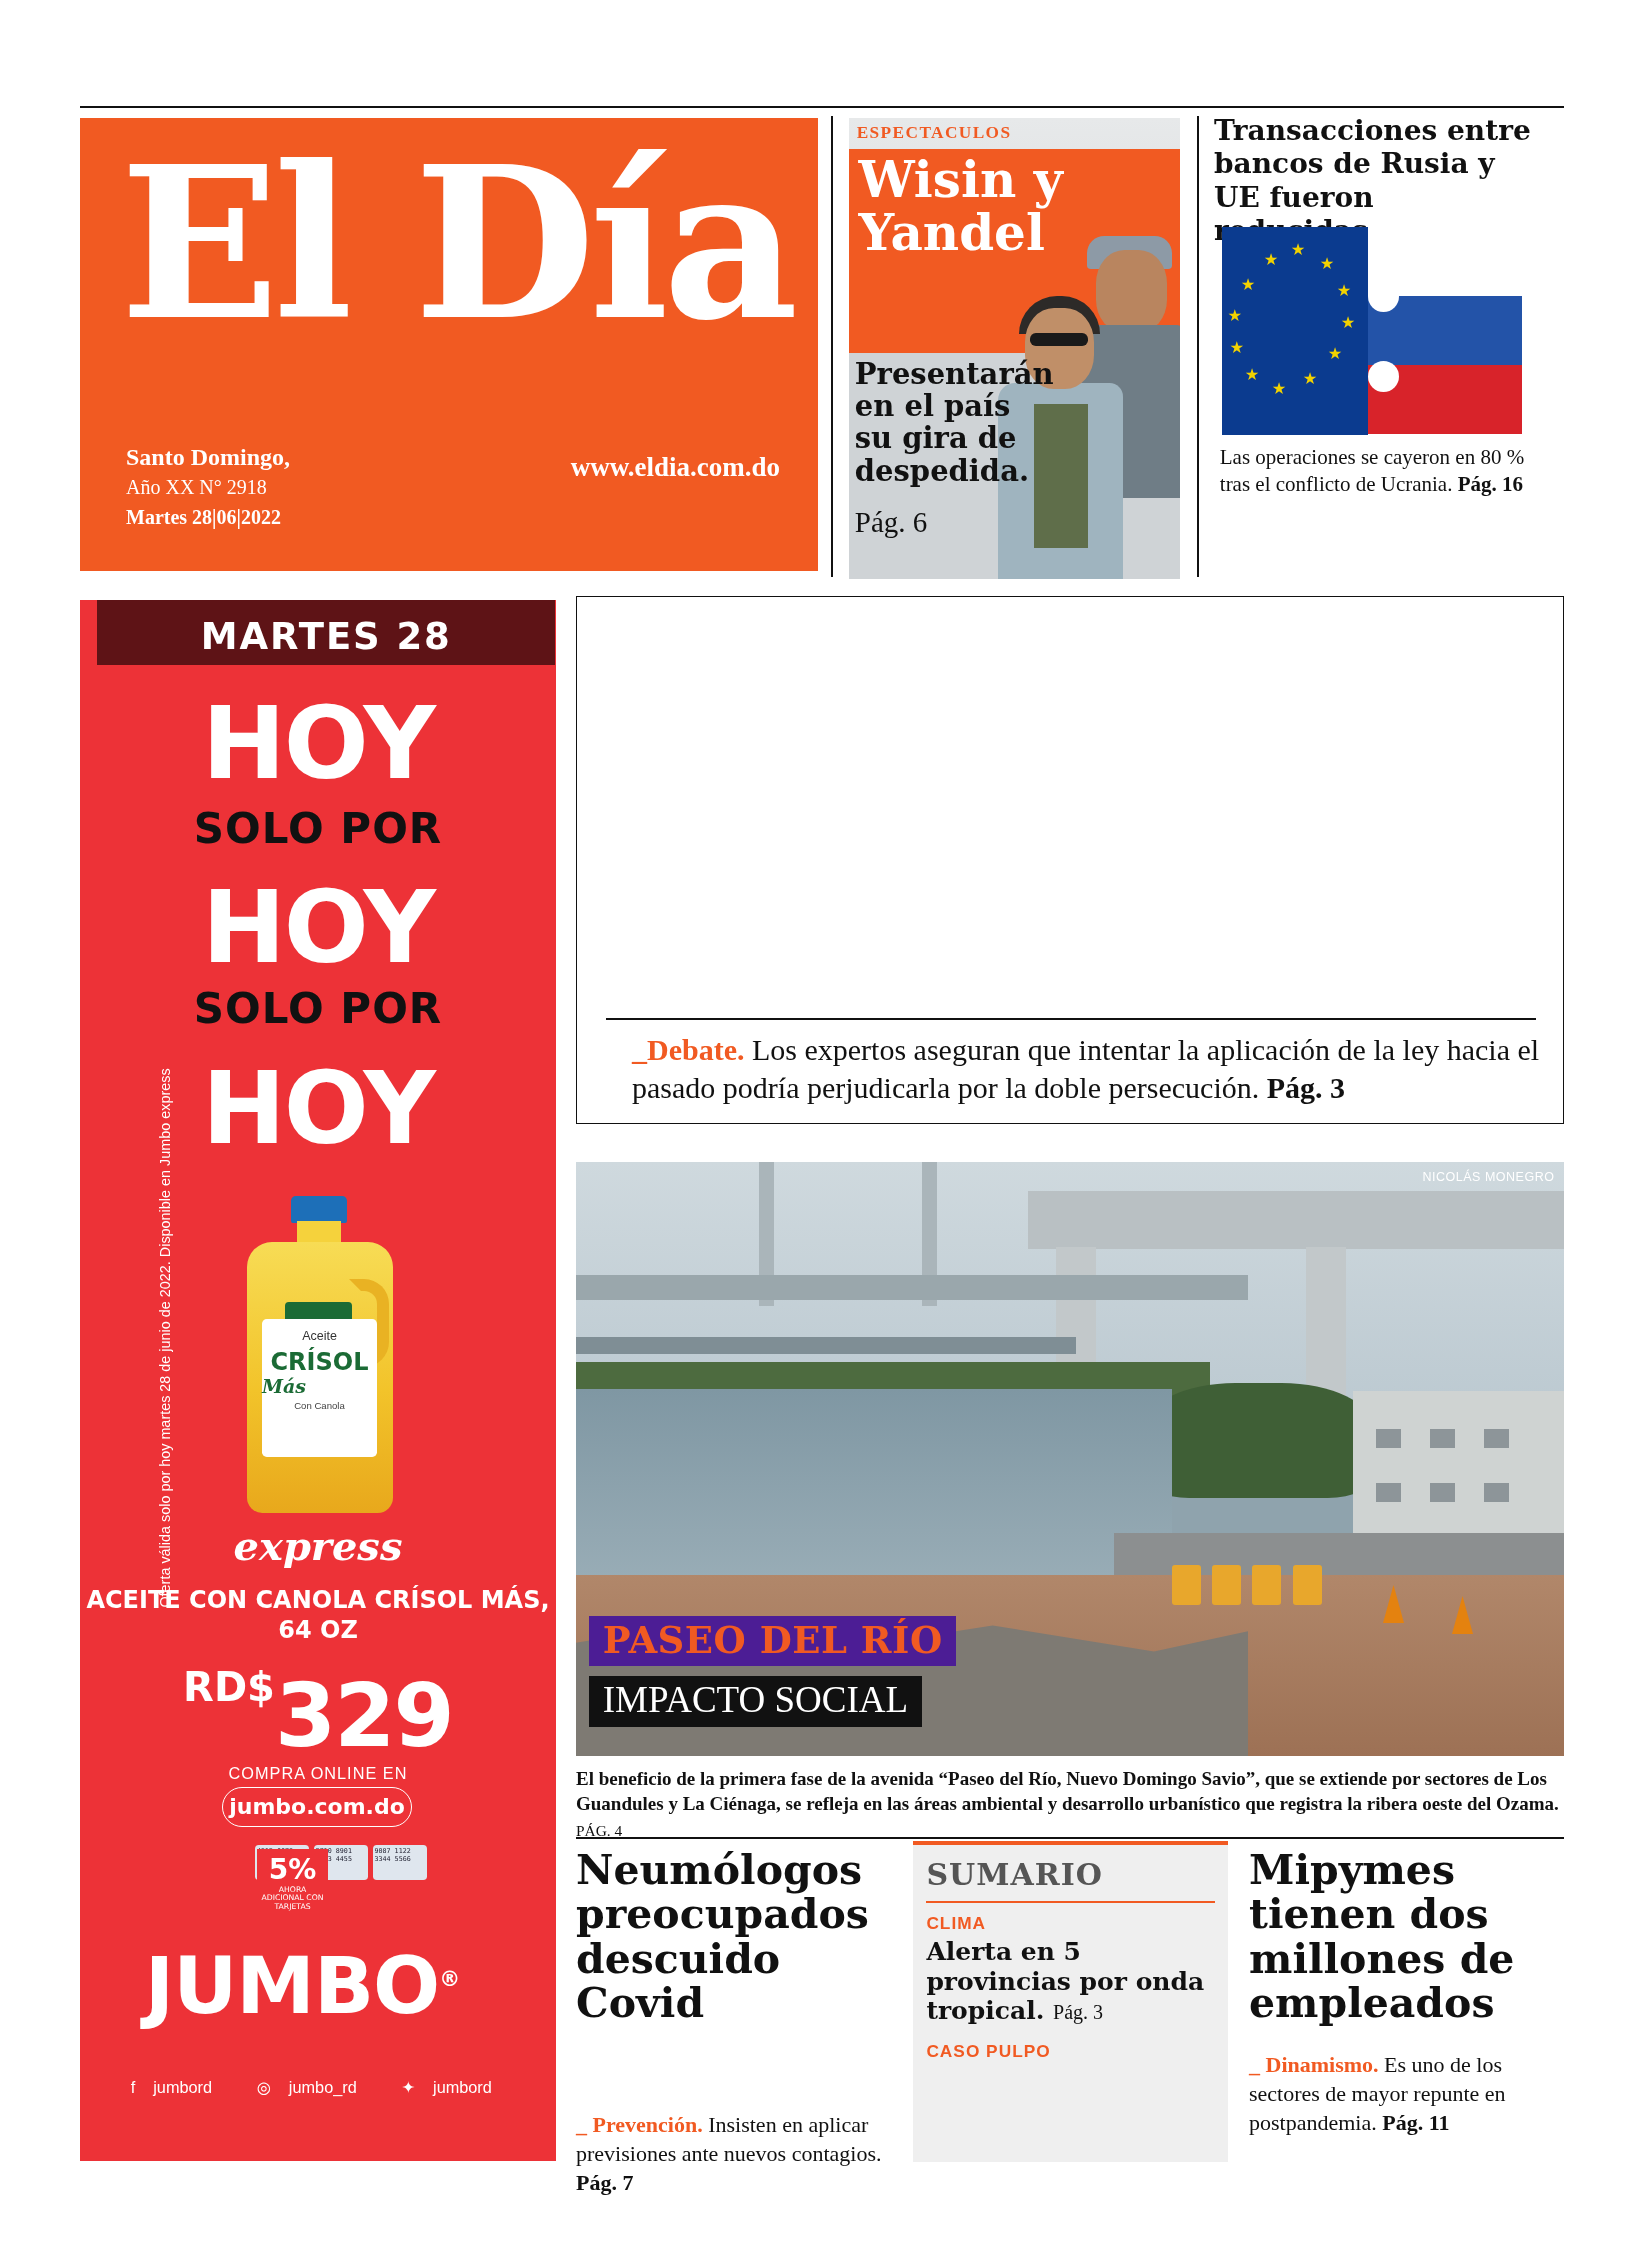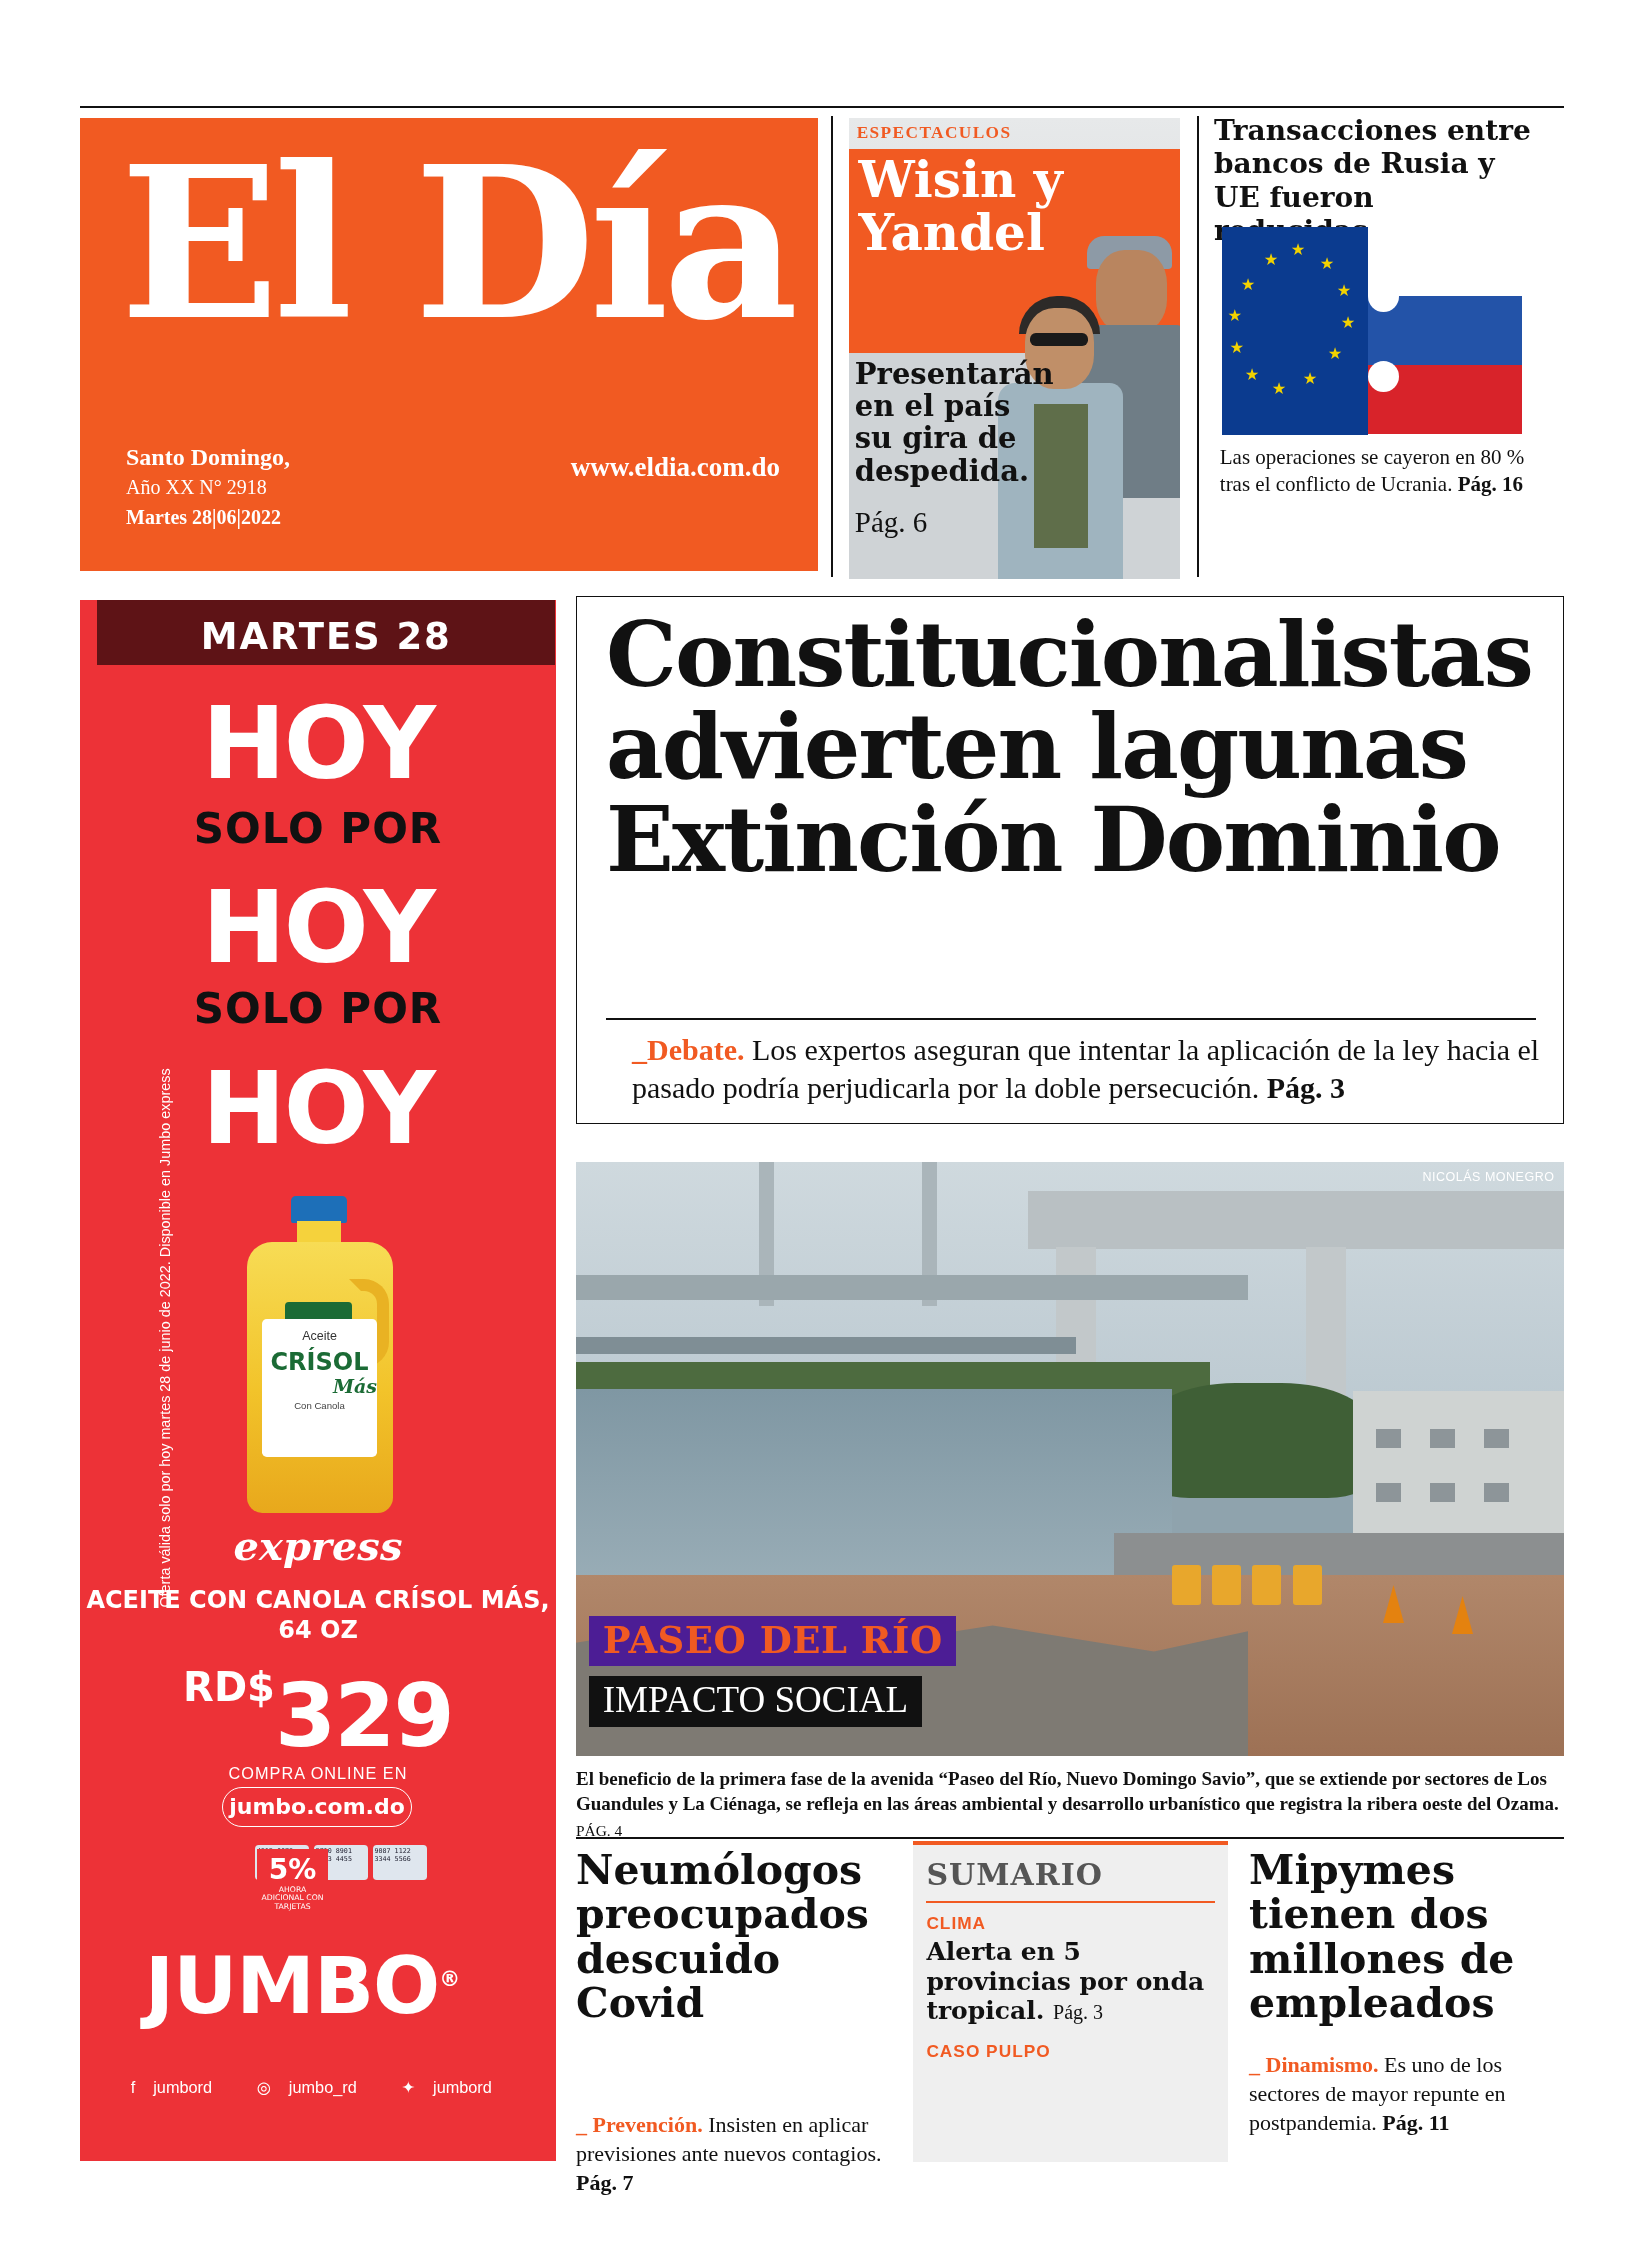--- a/index.html
+++ b/index.html
@@ -341,21 +341,21 @@
   }
   .bottle .label .aceite {
     position: absolute; left: 0; right: 0; top: 9.6px;
     text-align: center;
     font-family: "Liberation Sans", sans-serif;
     font-size: 12.5px;
     color: #333;
   }
   .bottle .label .mas {
     position: absolute; left: 0; right: 0; top: 56px;
-    text-align: right;
+    text-align: left;
     font-family: "DejaVu Serif", serif;
     font-style: italic;
     font-weight: bold;
     font-size: 19px;
     color: #1b6b35;
   }
   .bottle .label .canola {
     position: absolute; left: 0; right: 0; top: 81px;
     text-align: center;
     font-family: "Liberation Sans", sans-serif;
@@ -814,21 +814,20 @@
 
     <div class="jumbo"><span>JUMBO</span><sup>®</sup></div>
     <div class="ad-social">
       <span>f <span>jumbord</span></span>
       <span>◎ <span>jumbo_rd</span></span>
       <span>✦ <span>jumbord</span></span>
     </div>
   </div>
 
   <div class="lead">
-    <h1>Constitucionalistas advierten lagunas Extinción Dominio</h1>
     <div class="lead-rule"></div>
     <div class="lead-deck">
       <span class="lead-label">_Debate.</span>
       <span>Los expertos aseguran que intentar la aplicación de la ley hacia el pasado podría perjudicarla por la doble persecución.</span>
       <span class="pg">Pág. 3</span>
     </div>
   </div>
 
   <div class="photo">
     <div class="sky"></div>

